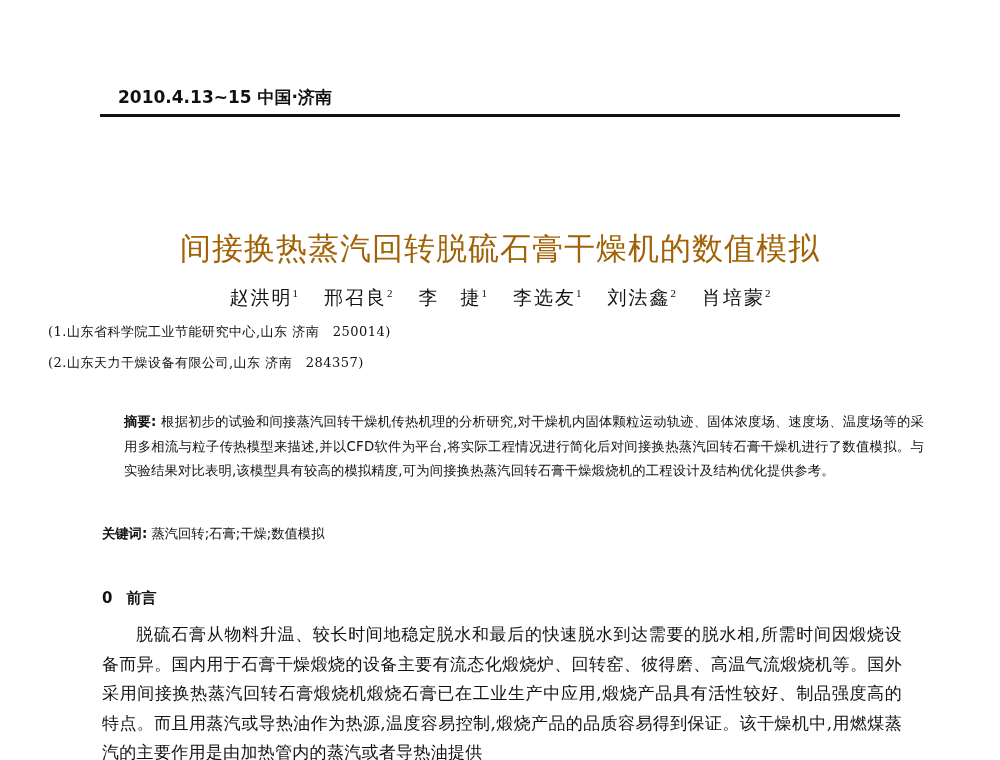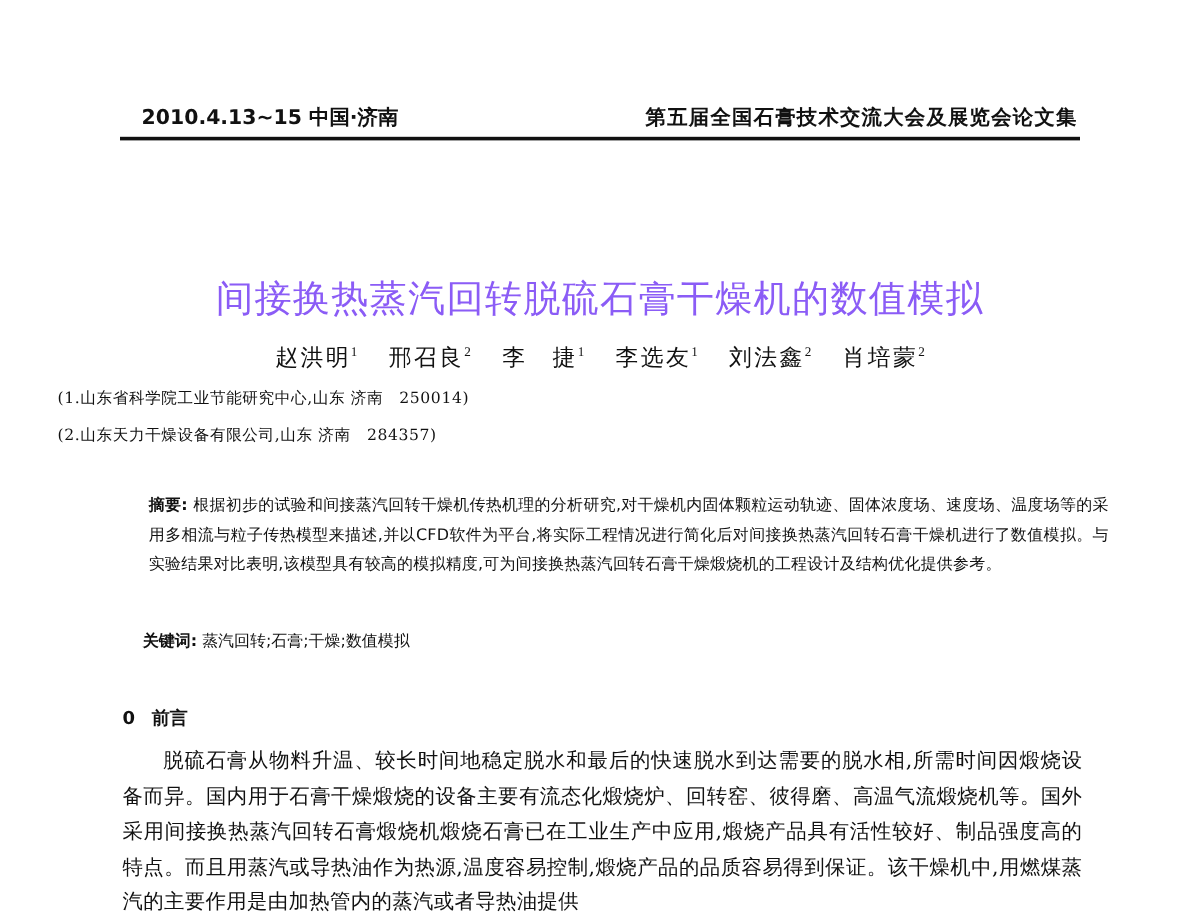--- a/index.html
+++ b/index.html
@@ -22,21 +22,21 @@
       font-family: "DejaVu Sans", "Liberation Sans", sans-serif;
       font-weight: bold; font-size: 17px; letter-spacing: 1px;
     }
     .header-rule {
       position: absolute; left: 100px; top: 114px; width: 800px; height: 3px;
       background: #111;
     }
     .title {
       position: absolute; left: 0; top: 228px; width: 1000px; text-align: center;
       font-family: "DejaVu Sans", "Liberation Sans", sans-serif;
-      font-size: 31px; letter-spacing: 1px; color: #8b5cf6;
+      font-size: 31px; letter-spacing: 1px; color: #a16207;
     }
     .authors {
       position: absolute; left: 0; top: 285px; width: 1000px; text-align: center;
       font-size: 19px; letter-spacing: 2px;
     }
     .authors span.author { margin: 0 9px; font-family: Liberation Serif, serif; }
     .authors sup { font-size: 11px; letter-spacing: 0; }
     .affil {
       position: absolute; left: 0; width: 1000px; text-align: left;
       font-size: 13px; letter-spacing: 0.5px; margin-left: 48px;
@@ -49,39 +49,38 @@
       font-size: 13.3px; line-height: 24.5px; text-align: justify;
       letter-spacing: 0.2px;
       margin-left: 22px;
     }
     .abstract .lbl { font-weight: bold; }
     .keywords {
       position: absolute; left: 102px; top: 525px; width: 800px;
       font-family: "DejaVu Sans", "Liberation Sans", sans-serif;
       font-size: 13.3px;
     }
-    .keywords .lbl { font-weight: bold; margin-left: 17px; }
+    .keywords .lbl { font-weight: bold; }
     .section-head {
       position: absolute; left: 102px; top: 589px;
       font-family: "DejaVu Sans", "Liberation Sans", sans-serif;
       font-weight: bold; font-size: 15px;
     }
     .section-head .num { margin-right: 14px; }
     .body-text {
       position: absolute; left: 102px; top: 620px; width: 800px;
       font-size: 17px; line-height: 29.6px; text-align: justify;
       letter-spacing: 0.3px; text-indent: 34px;
     }
   </style>
 </head>
 <body>
 
 <div class="header">
   <span class="header-left">2010.4.13~15 中国·济南</span>
-  <span class="header-right">第五届全国石膏技术交流大会及展览会论文集</span>
 </div>
 <div class="header-rule"></div>
 
 <div class="title">间接换热蒸汽回转脱硫石膏干燥机的数值模拟</div>
 
 <div class="authors">
   <span class="author"><span>赵洪明</span><sup>1</sup></span>
   <span class="author"><span>邢召良</span><sup>2</sup></span>
   <span class="author"><span>李　捷</span><sup>1</sup></span>
   <span class="author"><span>李选友</span><sup>1</sup></span>

